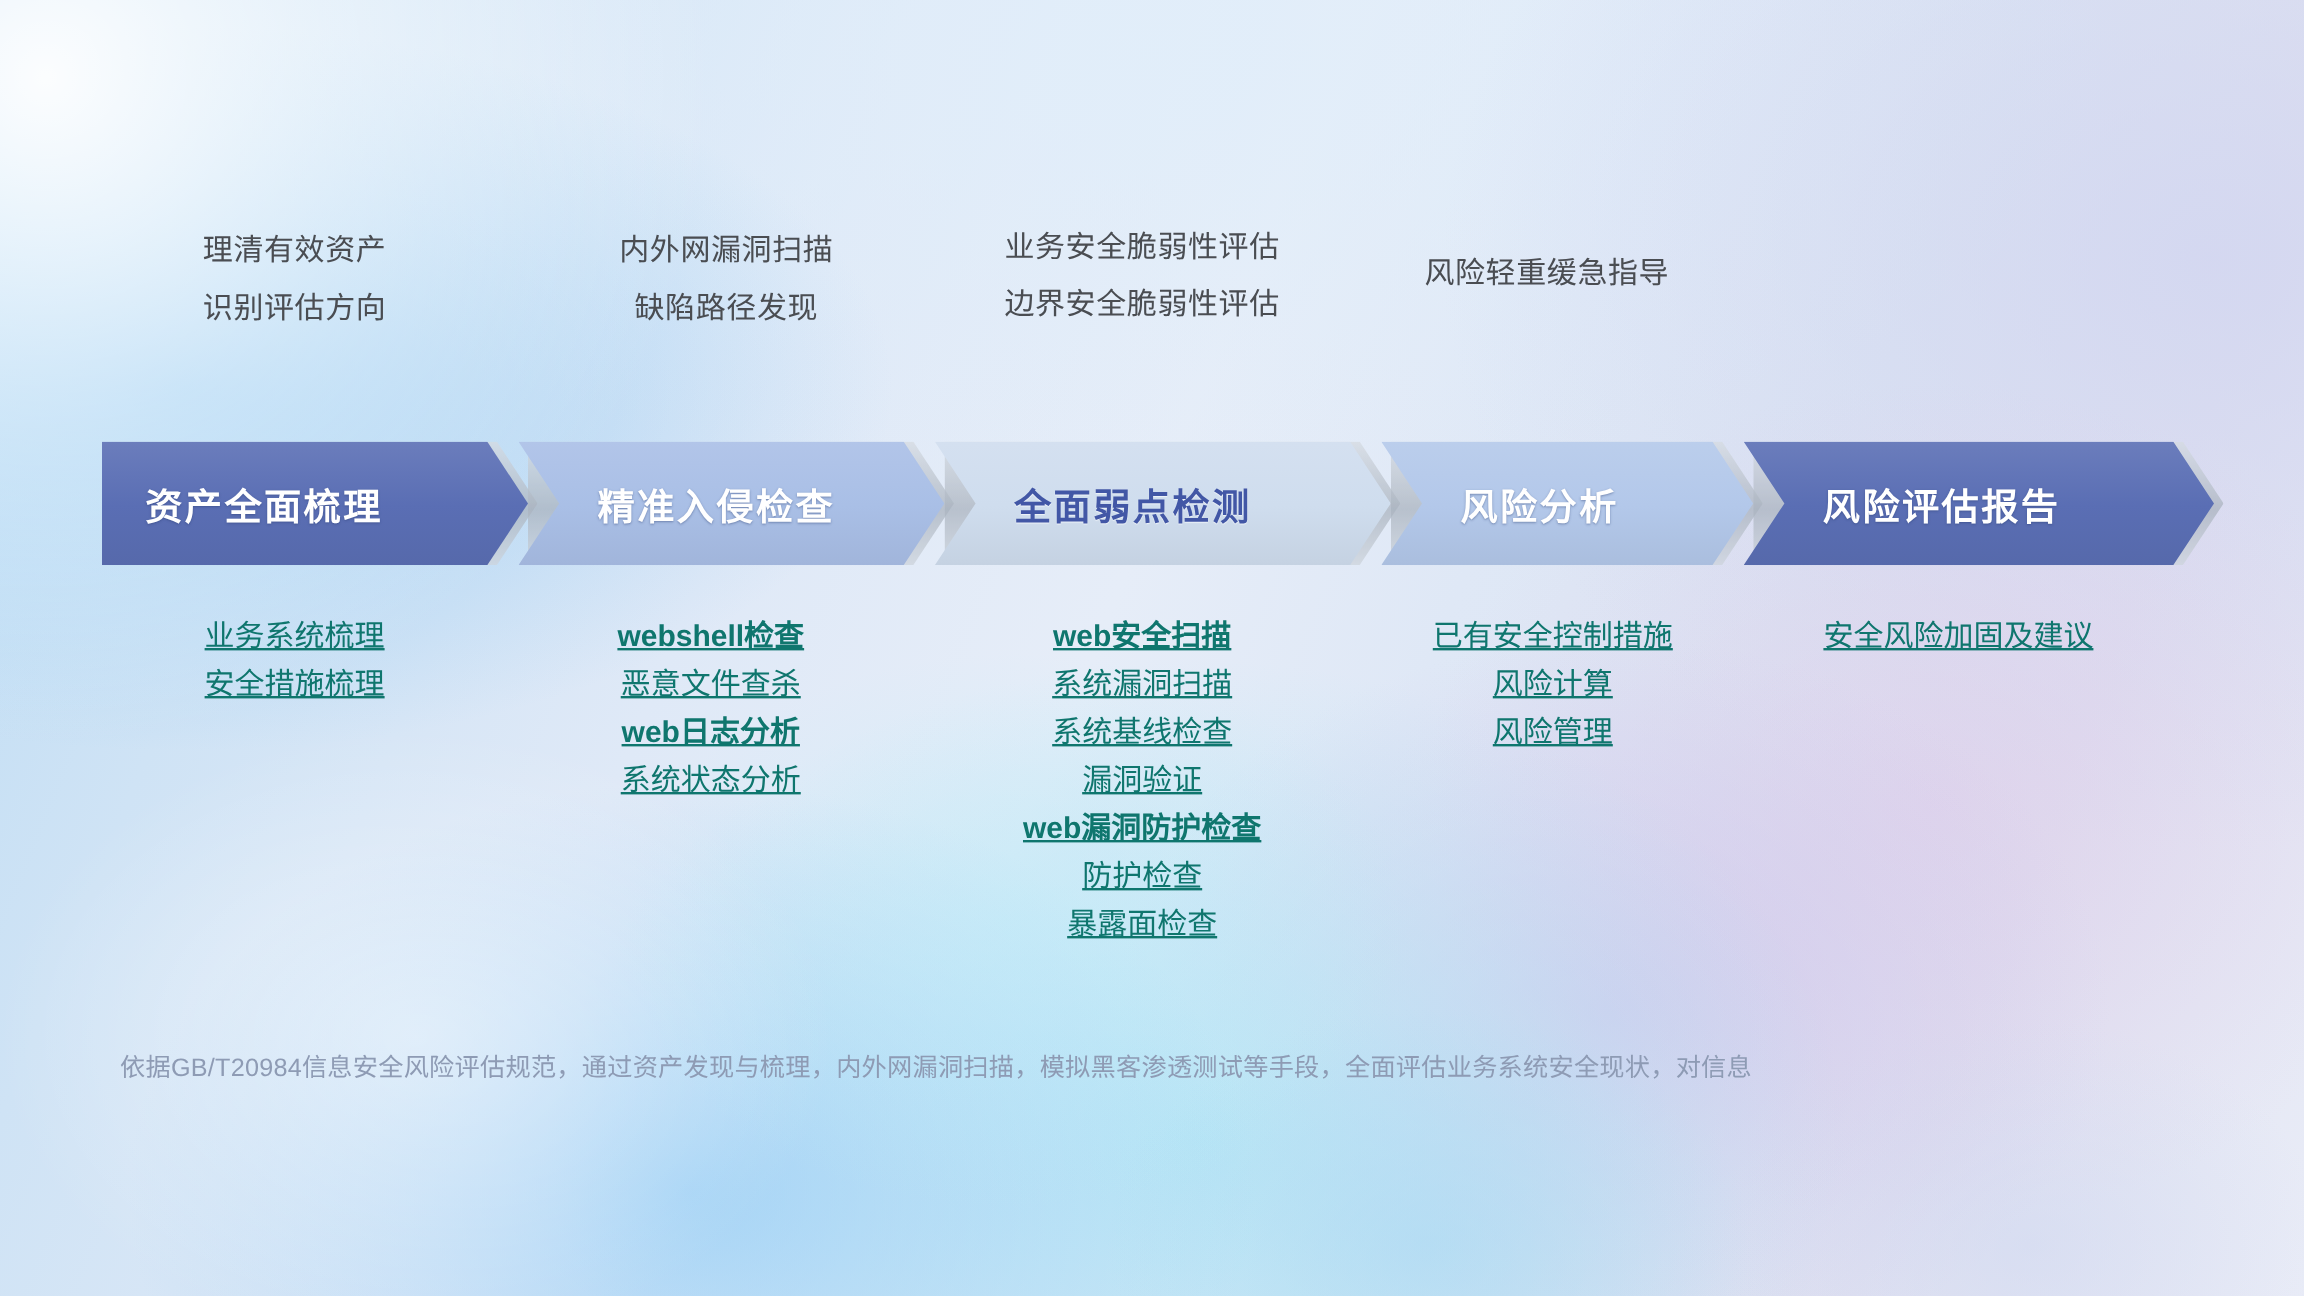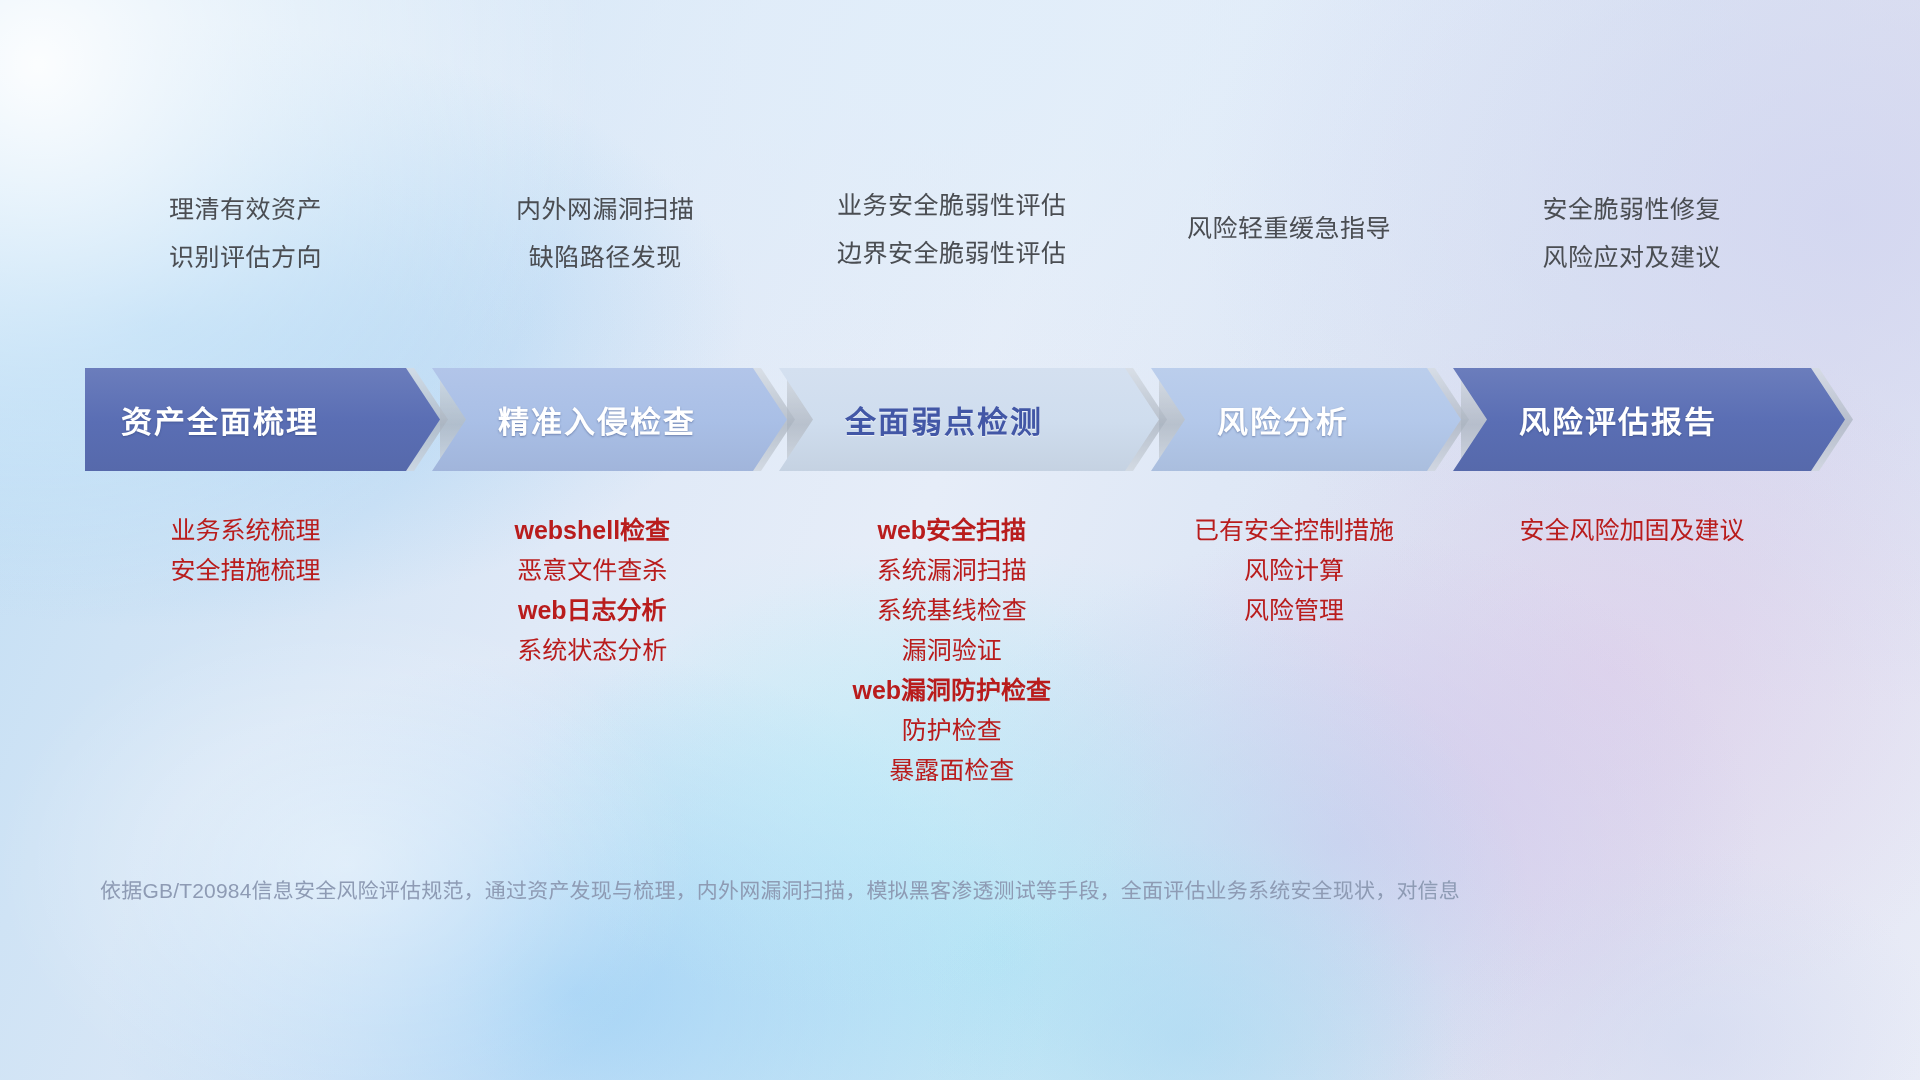--- a/index.html
+++ b/index.html
@@ -114,24 +114,25 @@
     -webkit-clip-path: polygon(0 0, calc(100% - 34px) 0, 100% 50%, calc(100% - 34px) 100%, 0 100%);
     clip-path: polygon(0 0, calc(100% - 34px) 0, 100% 50%, calc(100% - 34px) 100%, 0 100%);
     opacity: 0.75;
     filter: blur(0.4px);
   }
 
   
   .bot-col {
     position: absolute;
     text-align: center;
-    color: #b91c1c;
+    color: #0f766e;
     font-size: 25px;
     line-height: 40px;
     white-space: nowrap;
+    text-decoration: underline;
   }
   .bot-col .bline { display: block; }
   .bot-col .bline.b { font-weight: bold; }
 
   
   #footer {
     position: absolute;
     left: 100px;
     top: 874px;
     width: 1520px;
@@ -210,20 +211,16 @@
       <span class="bline">暴露面检查</span>
     </div>
     <div class="top-col" style="left: 1187px; top: 204px;">
       <span class="tline">风险轻重缓急指导</span>
     </div>
     <div class="bot-col" style="left: 1194px; top: 510px; text-align: center;">
       <span class="bline">已有安全控制措施</span>
       <span class="bline">风险计算</span>
       <span class="bline">风险管理</span>
     </div>
-    <div class="top-col" style="left: 1542.5px; top: 185px;">
-      <span class="tline">安全脆弱性修复</span>
-      <span class="tline">风险应对及建议</span>
-    </div>
     <div class="bot-col" style="left: 1519.5px; top: 510px;">
       <span class="bline">安全风险加固及建议</span>
     </div>
   </div>
 
 </body></html>

